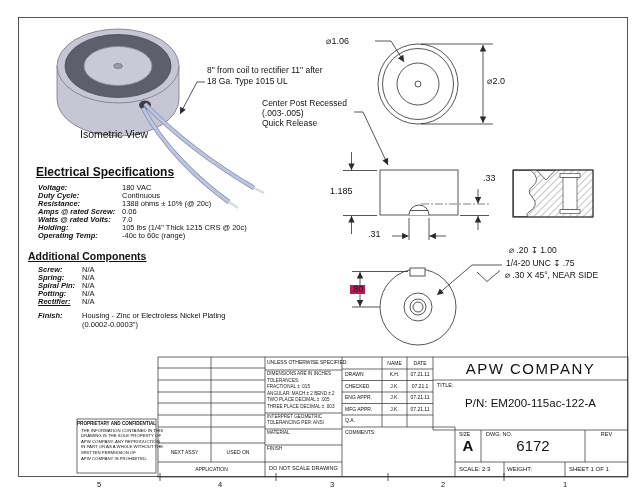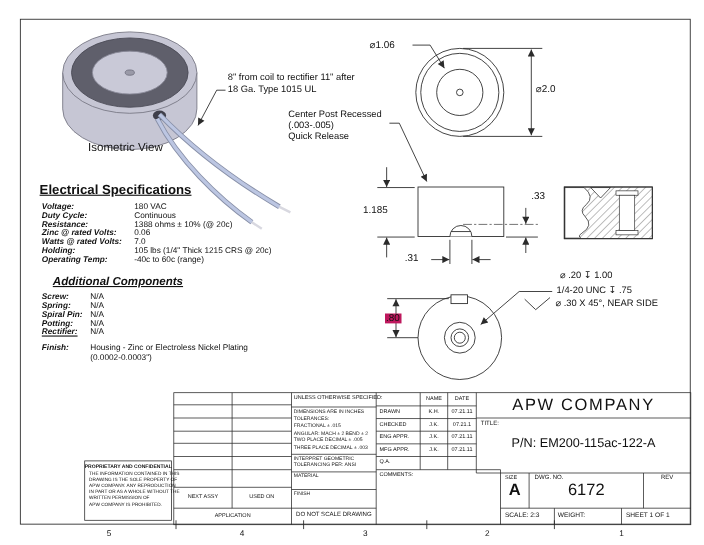--- a/index.html
+++ b/index.html
@@ -163,47 +163,47 @@
       </g>
     </g>
   </svg>
 
   <div class="t" style="left:80px;top:129px;font-size:10.5px;">Isometric View</div>
   <div class="t call" style="left:207px;top:66px;">8" from coil to rectifier 11" after</div>
   <div class="t call" style="left:207px;top:76.5px;">18 Ga. Type 1015 UL</div>
   <div class="t call" style="left:262px;top:99px;">Center Post Recessed</div>
   <div class="t call" style="left:262px;top:109px;">(.003-.005)</div>
   <div class="t call" style="left:262px;top:119px;">Quick Release</div>
-  <div class="t dim" style="left:336px;top:37px;">⌀1.06</div>
+  <div class="t dim" style="left:326px;top:37px;">⌀1.06</div>
   <div class="t dim" style="left:487px;top:77px;">⌀2.0</div>
   <div class="t dim" style="left:330px;top:187px;">1.185</div>
   <div class="t dim" style="left:483px;top:174px;">.33</div>
   <div class="t dim" style="left:368px;top:230px;">.31</div>
   <div class="t dim bg" style="left:350px;top:285px;">.80</div>
   <div class="t call" style="left:509px;top:246px;">⌀ .20  ↧ 1.00</div>
   <div class="t call" style="left:506px;top:258.5px;">1/4-20 UNC  ↧ .75</div>
   <div class="t call" style="left:505px;top:271px;">⌀ .30 X 45°, NEAR SIDE</div>
 
   <div class="t b u" style="left:36px;top:166px;font-size:12px;">Electrical Specifications</div>
   <div class="t b i" style="left:38px;top:184px;font-size:7.5px;">Voltage:</div>
   <div class="t" style="left:122px;top:184px;font-size:7.5px;">180 VAC</div>
   <div class="t b i" style="left:38px;top:192px;font-size:7.5px;">Duty Cycle:</div>
   <div class="t" style="left:122px;top:192px;font-size:7.5px;">Continuous</div>
   <div class="t b i" style="left:38px;top:200px;font-size:7.5px;">Resistance:</div>
   <div class="t" style="left:122px;top:200px;font-size:7.5px;">1388 ohms ± 10% (@ 20c)</div>
-  <div class="t b i" style="left:38px;top:208px;font-size:7.5px;">Zinc @ rated Volts:</div>
+  <div class="t b i" style="left:38px;top:208px;font-size:7.5px;">Amps @ rated Screw:</div>
   <div class="t" style="left:122px;top:208px;font-size:7.5px;">0.06</div>
   <div class="t b i" style="left:38px;top:216px;font-size:7.5px;">Watts @ rated Volts:</div>
   <div class="t" style="left:122px;top:216px;font-size:7.5px;">7.0</div>
   <div class="t b i" style="left:38px;top:224px;font-size:7.5px;">Holding:</div>
   <div class="t" style="left:122px;top:224px;font-size:7.5px;">105 lbs (1/4" Thick 1215 CRS @ 20c)</div>
   <div class="t b i" style="left:38px;top:232px;font-size:7.5px;">Operating Temp:</div>
   <div class="t" style="left:122px;top:232px;font-size:7.5px;">-40c to 60c (range)</div>
 
-  <div class="t b u" style="left:48px;top:251px;font-size:10.5px;font-style:italic;">Additional Components</div>
+  <div class="t b u" style="left:28px;top:251px;font-size:10.5px;">Additional Components</div>
   <div class="t b i" style="left:38px;top:266px;font-size:7.5px;">Screw:</div>
   <div class="t" style="left:82px;top:266px;font-size:7.5px;">N/A</div>
   <div class="t b i" style="left:38px;top:274px;font-size:7.5px;">Spring:</div>
   <div class="t" style="left:82px;top:274px;font-size:7.5px;">N/A</div>
   <div class="t b i" style="left:38px;top:282px;font-size:7.5px;">Spiral Pin:</div>
   <div class="t" style="left:82px;top:282px;font-size:7.5px;">N/A</div>
   <div class="t b i" style="left:38px;top:290px;font-size:7.5px;">Potting:</div>
   <div class="t" style="left:82px;top:290px;font-size:7.5px;">N/A</div>
   <div class="t b i" style="left:38px;top:298px;font-size:7.5px;text-decoration:underline;">Rectifier:</div>
   <div class="t" style="left:82px;top:298px;font-size:7.5px;">N/A</div>

